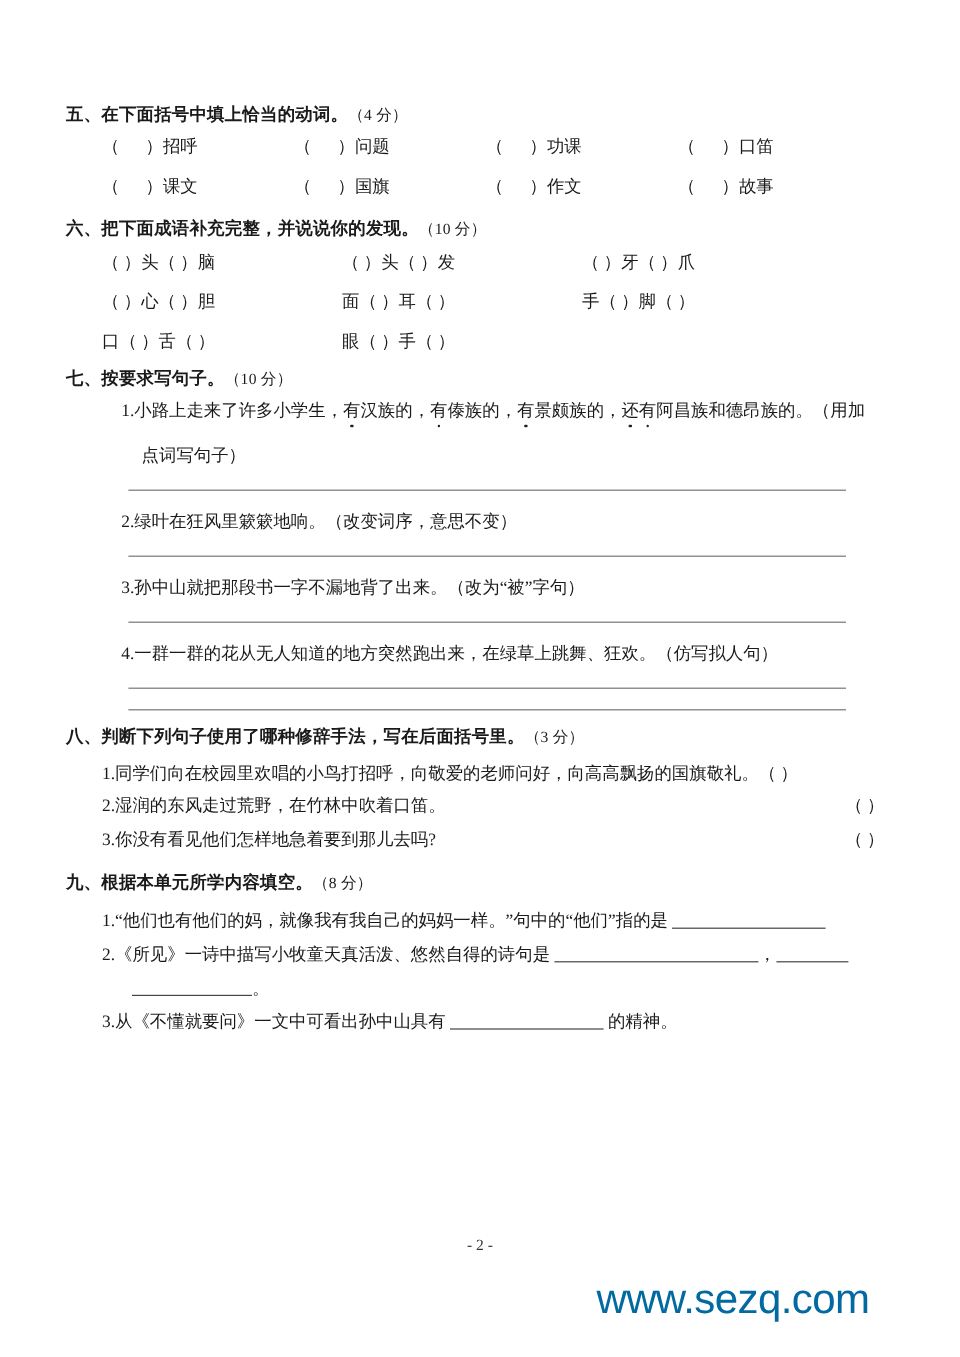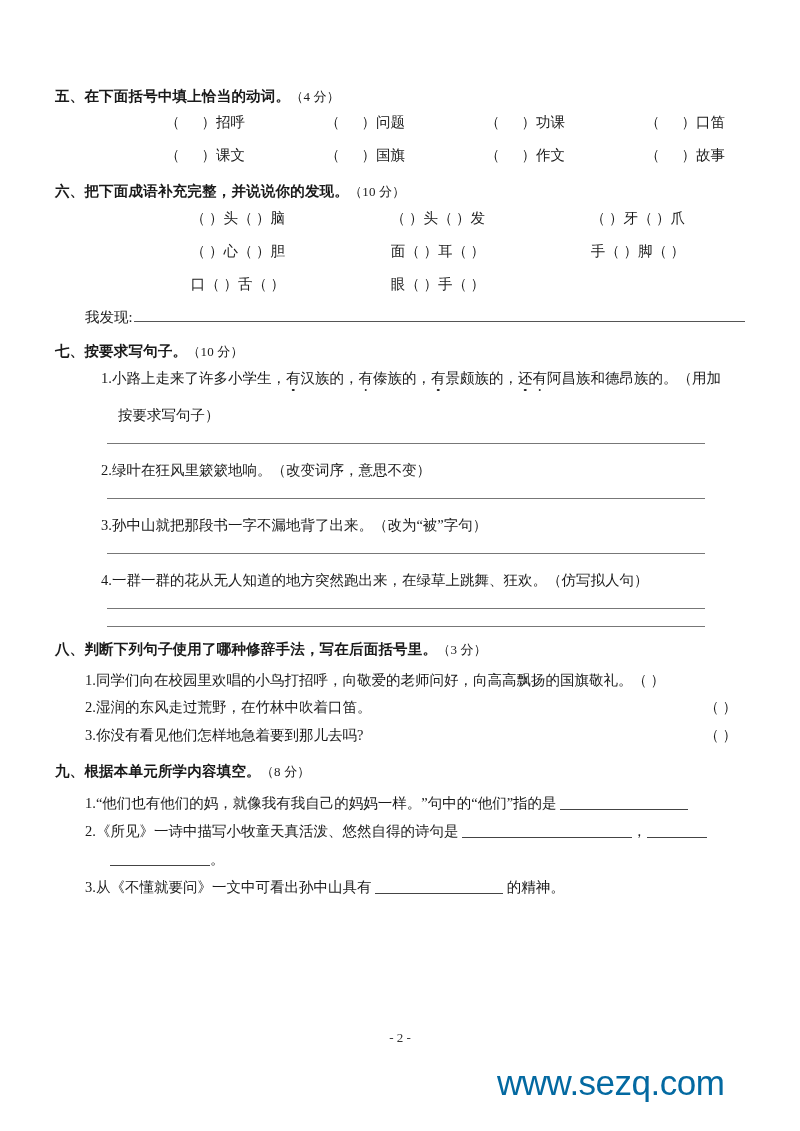--- a/index.html
+++ b/index.html
@@ -41,21 +41,20 @@
   .sec-head .pts {
     font-weight: normal;
     font-size: 13px;
   }
 
   
   .bgrid {
     display: flex;
     padding-left: 30px;
     margin-bottom: 14px;
-    text-align: right;
   }
   .bgrid .cell {
     font-size: 14.5px;
     white-space: nowrap;
   }
   .s5 .cell { width: 160px; }
   .s6 .cell { width: 200px; }
 
   
   .discover {
@@ -202,33 +201,29 @@
       <span class="cell">（    ）心（    ）胆</span>
       <span class="cell">面（    ）耳（    ）</span>
       <span class="cell">手（    ）脚（    ）</span>
     </div>
     <div class="bgrid s6">
       <span class="cell">口（    ）舌（    ）</span>
       <span class="cell">眼（    ）手（    ）</span>
       <span class="cell"></span>
     </div>
 
-    <div class="discover">
-      <span>我发现:</span>
-      <span class="ul"></span>
-    </div>
 
     <div class="sec-head" style="margin-top:6px;">
       <span>七、按要求写句子。</span><span class="pts">（10 分）</span>
     </div>
 
     <div class="q wrap" style="margin-top:8px;">
       <span>1.</span><span>小路上走来了许多小学生，</span><span class="dot">有</span><span>汉族的，</span><span class="dot">有</span><span>傣族的，</span><span class="dot">有</span><span>景颇族的，</span><span><span class="dot">还</span><span class="dot">有</span></span><span>阿昌族和德昂族的。（用加</span>
     </div>
-    <div class="q q2">按要求写句子）</div>
+    <div class="q q2">点词写句子）</div>
     <div class="answer-rule"></div>
 
     <div class="q"><span>2.</span><span>绿叶在狂风里簌簌地响。（改变词序，意思不变）</span></div>
     <div class="answer-rule"></div>
 
     <div class="q"><span>3.</span><span>孙中山就把那段书一字不漏地背了出来。（改为“被”字句）</span></div>
     <div class="answer-rule"></div>
 
     <div class="q"><span>4.</span><span>一群一群的花从无人知道的地方突然跑出来，在绿草上跳舞、狂欢。（仿写拟人句）</span></div>
     <div class="answer-rule"></div>

